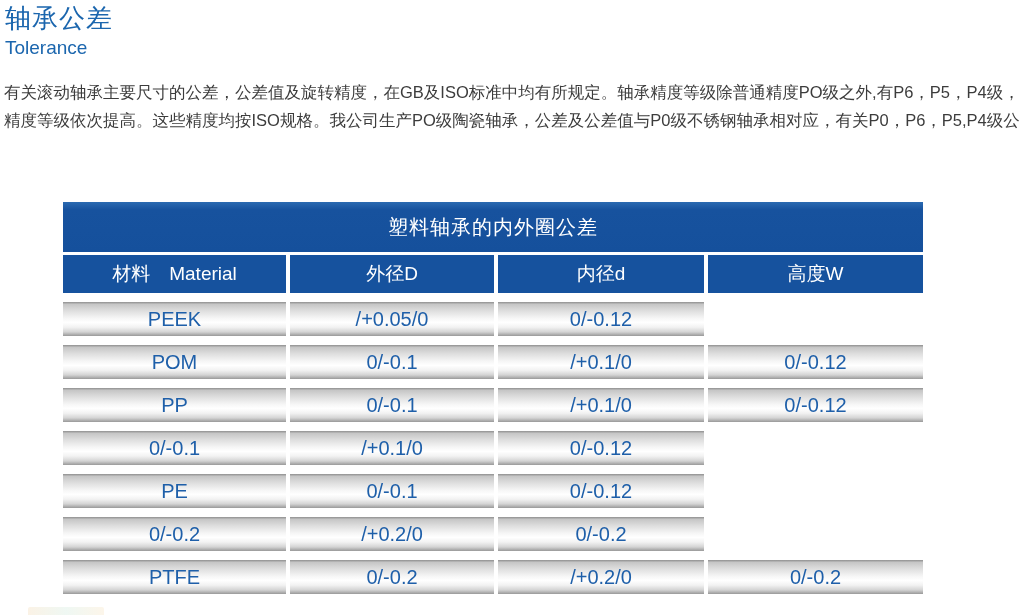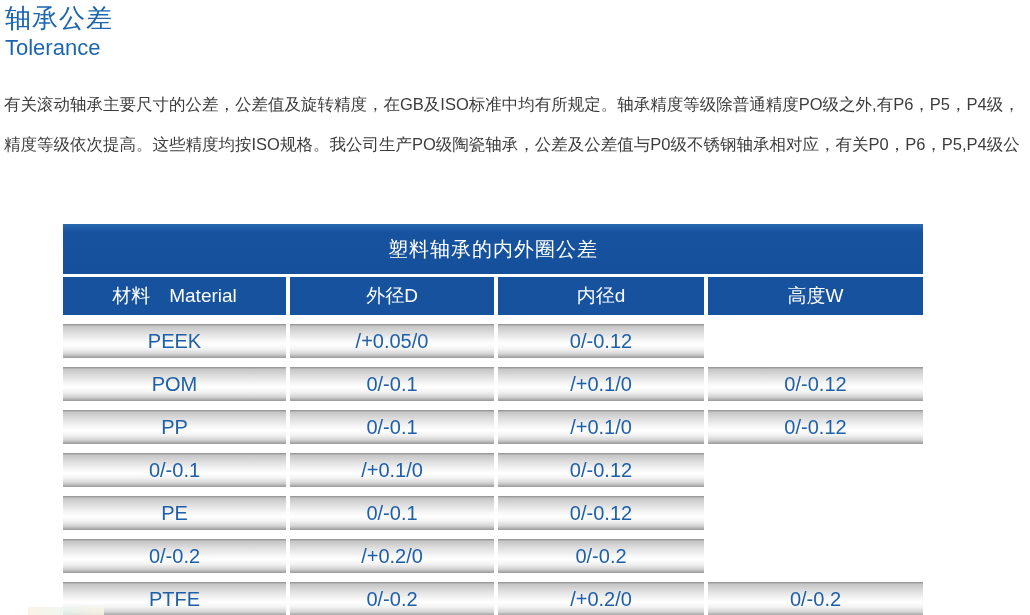--- a/index.html
+++ b/index.html
@@ -6,29 +6,29 @@
   body{
     width:1030px;height:615px;overflow:hidden;
     font-family:"Liberation Sans","DejaVu Sans",sans-serif;
     -webkit-font-smoothing:antialiased;
   }
   .canvas{position:relative;width:1030px;height:546px;background:#ffffff;}
 
   
   .page-header{position:absolute;left:5px;top:2px;}
   .title-zh{font-size:26px;line-height:32px;color:#1b66ae;letter-spacing:1px;}
-  .title-en{font-size:22px;line-height:28px;color:#1b66ae;}
+  .title-en{font-size:19px;line-height:28px;color:#1b66ae;}
 
   
   .intro{position:absolute;left:4px;top:78px;width:1024px;
          color:#3c3c3c;font-size:16.5px;line-height:28px;}
-  .intro-line{white-space:nowrap;margin-top:12px;}
+  .intro-line{white-space:nowrap;}
 
   
-  .tol-table{position:absolute;left:63px;top:224px;width:860px;}
+  .tol-table{position:absolute;left:63px;top:202px;width:860px;}
   .ttitle{
     height:50px;line-height:50px;text-align:center;
     background:linear-gradient(180deg,#2b6ab1 0%,#17529e 16%,#15509c 100%);
     color:#ffffff;font-size:20px;letter-spacing:1px;
   }
   .tgrid{display:grid;grid-template-columns:223px 204px 206px 1fr;column-gap:4px;background:#ffffff;}
   .thead{margin-top:3px;}
   .thcell{
     height:38px;line-height:38px;text-align:center;
     background:#16529e;color:#ffffff;font-size:19px;white-space:pre;

